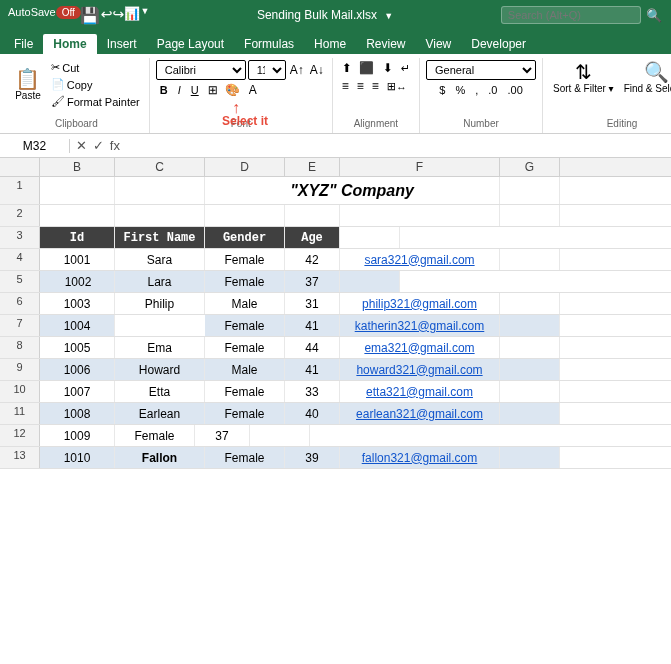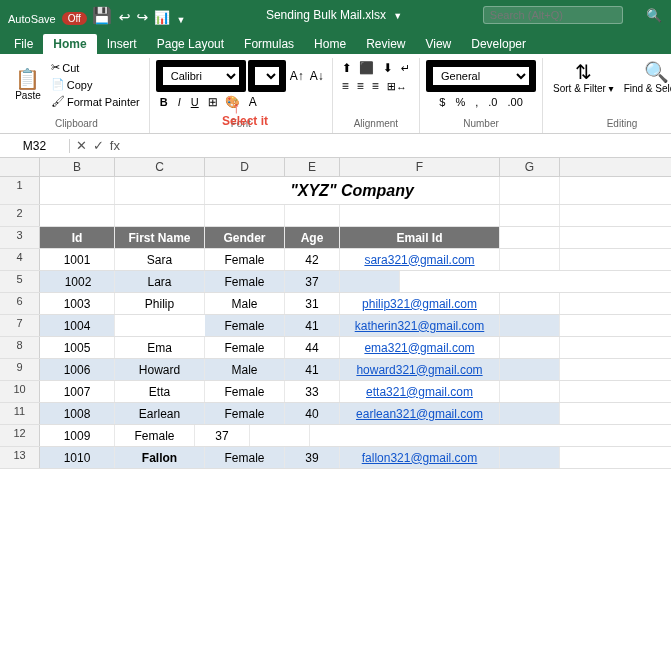--- a/index.html
+++ b/index.html
@@ -8,23 +8,23 @@
     
     .title-bar {
       background: #217346;
       color: #fff;
       height: 30px;
       display: flex;
       align-items: center;
       padding: 0 8px;
       justify-content: space-between;
     }
-    .title-bar-left { display: flex; align-items: flex-end; gap: 6px; }
+    .title-bar-left { display: flex; align-items: flex-start; }
     .title-bar-center { font-size: 12px; }
-    .title-bar-right { display: flex; align-items: center; gap: 24px; }
+    .title-bar-right { display: flex; align-items: center; gap: 6px; }
     .autosave-label { font-size: 11px; }
     .autosave-toggle { background: #c0392b; border-radius: 8px; padding: 1px 6px; font-size: 10px; color: #fff; }
     .search-box { background: rgba(255,255,255,0.15); border: 1px solid rgba(255,255,255,0.3); border-radius: 3px; color: #fff; padding: 2px 20px 2px 6px; font-size: 11px; width: 140px; }
 
     
     .ribbon-tabs {
       background: #217346;
       display: flex;
       align-items: flex-end;
       padding: 0 4px;
@@ -83,21 +83,21 @@
     .ribbon-btn-sm {
       display: flex;
       align-items: center;
       padding: 1px 3px;
       cursor: pointer;
       border-radius: 2px;
       font-size: 11px;
       gap: 2px;
     }
     .format-dropdown {
-      border: 7px solid #000000;
+      border: 1px solid #000000;
       border-radius: 2px;
       padding: 2px 4px;
       font-size: 11px;
       width: 110px;
       background: #fff;
     }
     .format-btn {
       border: 1px solid transparent;
       background: none;
       padding: 1px 3px;
@@ -169,24 +169,25 @@
       padding: 2px 4px;
       font-size: 12px;
       overflow: hidden;
       display: flex;
       align-items: center;
       justify-content: center;
     }
 
     
     .header-cell {
-      background: #737373;
+      background: #404040;
       color: #fff;
       font-weight: bold;
       justify-content: center;
+      font-family: Liberation Mono, monospace;
     }
     .row-even { background: #dce6f1; }
     .row-odd { background: #fff; }
     .email-link { color: #1155cc; text-decoration: underline; }
 
     
     .col-a { width: 40px; min-width: 40px; }
     .col-b { width: 75px; min-width: 75px; }
     .col-c { width: 90px; min-width: 90px; }
     .col-d { width: 80px; min-width: 80px; }
@@ -404,21 +405,20 @@
     <div class="cell col-f"></div>
     <div class="cell col-g"></div>
   </div>
 
   <div class="row row-height">
     <div class="row-header col-a">3</div>
     <div class="cell col-b header-cell">Id</div>
     <div class="cell col-c header-cell">First Name</div>
     <div class="cell col-d header-cell">Gender</div>
     <div class="cell col-e header-cell">Age</div>
-    <div class="cell col-f header-cell">Email Id</div>
     <div class="cell col-g"></div>
   </div>
 
   <div id="data-rows">
       <div class="row row-height">
     <div class="row-header col-a">4</div>
     <div class="cell col-b row-odd" style="justify-content:center;">1001</div>
     <div class="cell col-c row-odd" style="justify-content:center;">Sara</div>
     <div class="cell col-d row-odd" style="justify-content:center;">Female</div>
     <div class="cell col-e row-odd" style="justify-content:center;">42</div>

